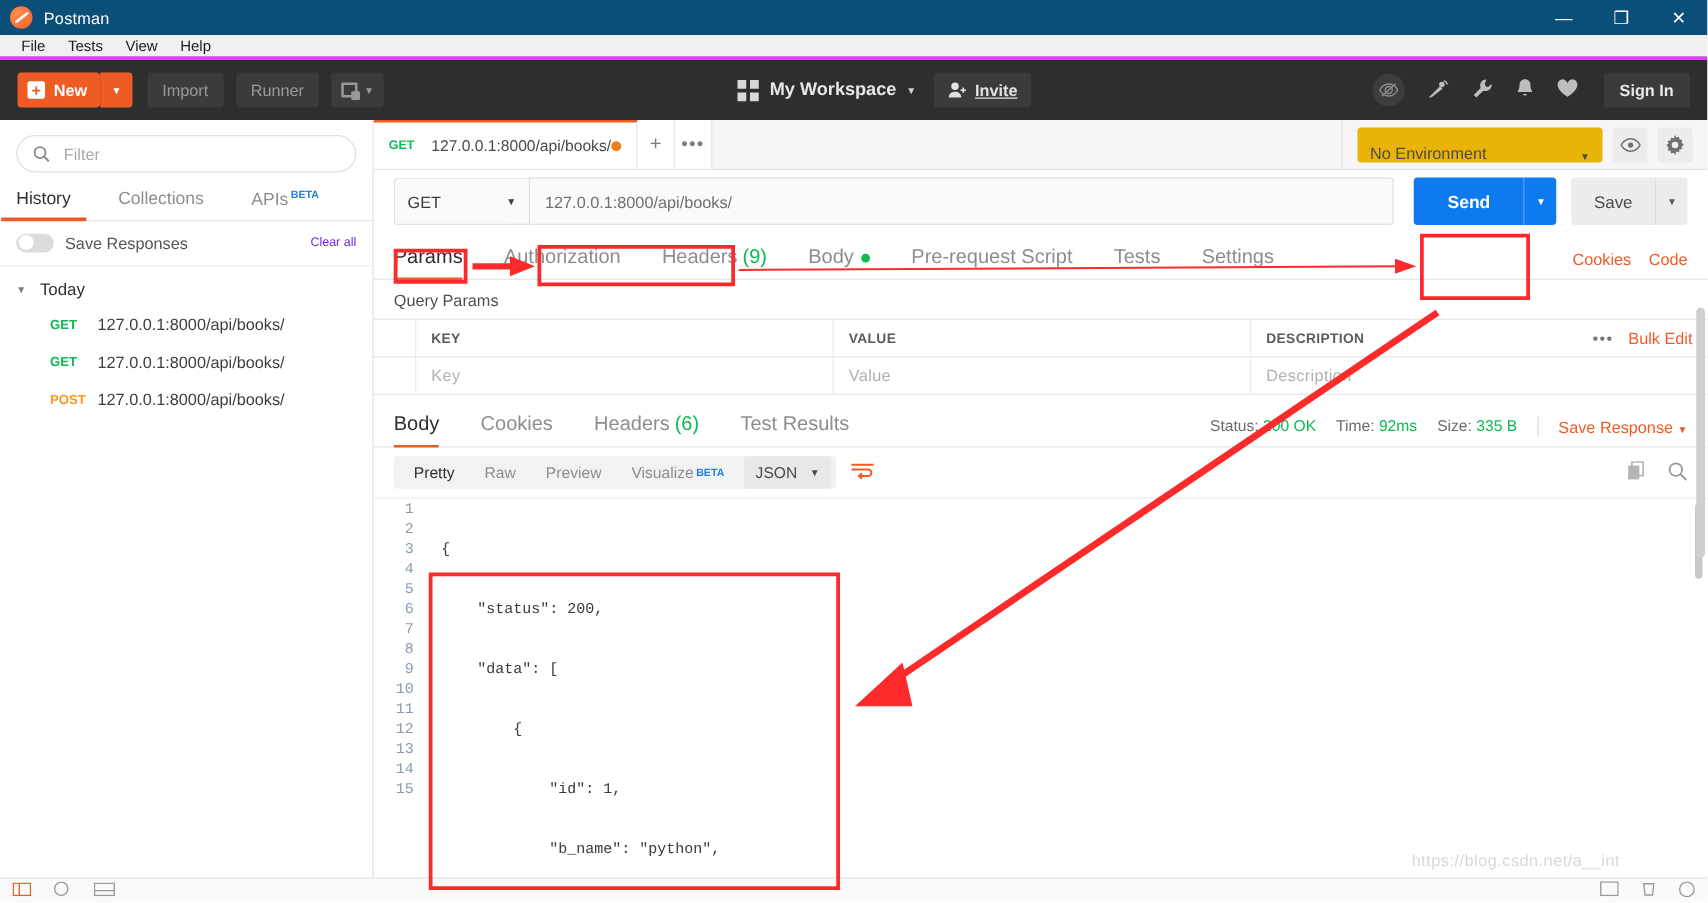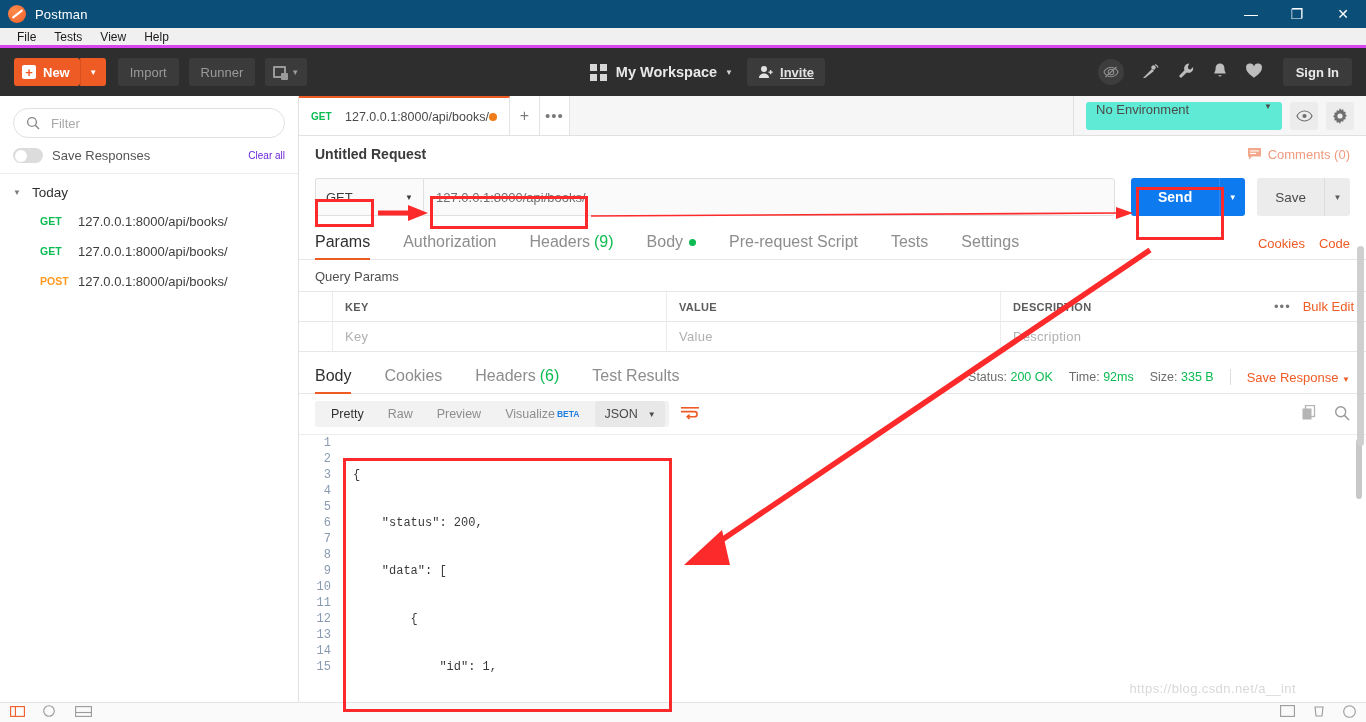--- a/index.html
+++ b/index.html
@@ -130,21 +130,21 @@
   .req-tab .url { font-size: 12.5px; color: #4a4a4a; }
   .dot-unsaved { width: 8px; height: 8px; border-radius: 50%; background: #ef7d1a; margin-left: auto; }
   .tab-plus, .tab-more {
     width: 30px; display:flex;align-items:center;justify-content:center;
     color:#7c7c7c; font-size:16px; border-right:1px solid #e4e4e4; background:#fff;
   }
   .tab-more { font-size: 15px; letter-spacing: 1px; }
   .tabstrip-fill { flex: 1; border-bottom: 1px solid transparent; }
   .envbar { display: flex; align-items: center; gap: 8px; padding-right: 12px; padding-left: 12px; border-left: 1px solid #e1e1e1;}
   .env-select {
-    width: 196px; height: 28px; background: #5eead4; border-radius: 3px; display:flex; align-items:flex-start;
+    width: 196px; height: 28px; background: #eab308; border-radius: 3px; display:flex; align-items:flex-end;
     justify-content: space-between; padding: 0 10px; font-size: 13px; color: #4b4b4b;
   }
   .env-ico-btn { width:28px;height:28px;background:#ececec;border-radius:3px;display:flex;align-items:center;justify-content:center;color:#767676;}
 
   .req-title-row { height: 36px; display:flex; align-items:center; padding: 0 16px; justify-content: space-between; }
   .req-title { font-size: 14px; font-weight: bold; color: #3a3a3a; }
   .comments { display:flex; align-items:center; color: #f09a7e; font-size: 13px; }
   .comment-ico { margin-right: 6px; }
 
   .urlrow { display: flex; align-items: center; padding: 6px 16px 10px 16px; gap: 0; }
@@ -320,20 +320,31 @@
 
   <div class="sidebar">
     <div class="filterbox">
       <svg width="14" height="14" viewBox="0 0 14 14">
         <circle cx="6" cy="6" r="4.4" fill="none" stroke="#8b8b8b" stroke-width="1.4"></circle>
         <line x1="9.3" y1="9.3" x2="13" y2="13" stroke="#8b8b8b" stroke-width="1.6"></line>
       </svg>
       <span class="txt">Filter</span>
     </div>
 
+    <div class="sb-tabs">
+      <div class="sb-tab active">
+        <span>History</span>
+      </div>
+      <div class="sb-tab">
+        <span>Collections</span>
+      </div>
+      <div class="sb-tab">
+        <span>APIs</span><span class="beta">BETA</span>
+      </div>
+    </div>
 
     <div class="sb-row2">
       <div style="display:flex;align-items:center;">
         <span class="toggle"></span>
         <span class="sr-label">Save Responses</span>
       </div>
       <span class="clear-all">Clear all</span>
     </div>
 
     <div class="group-head">
@@ -379,31 +390,20 @@
         </div>
         <div class="env-ico-btn">
           <svg width="16" height="16" viewBox="0 0 16 16">
               <path d="M8 0l1.1 1.9 2.1-.6.4 2.2 2.2.4-.6 2.1L15 8l-1.8 1.1.6 2.1-2.2.4-.4 2.2-2.1-.6L8 16l-1.1-1.8-2.1.6-.4-2.2-2.2-.4.6-2.1L1 8l1.8-1.1-.6-2.1 2.2-.4.4-2.2 2.1.6z" fill="#6f6f6f"></path>
               <circle cx="8" cy="8" r="2.6" fill="#ececec"></circle>
             </svg>
         </div>
       </div>
     </div>
 
-    <div class="req-title-row">
-      <span class="req-title">Untitled Request</span>
-      <span class="comments">
-        <svg class="comment-ico" width="15" height="14" viewBox="0 0 15 14">
-          <path d="M1 1h13v8.5H5L2 12.5V9.5H1z" fill="#f3a78b"></path>
-          <rect x="3" y="3.4" width="9" height="1.1" fill="#fff"></rect>
-          <rect x="3" y="5.9" width="6" height="1.1" fill="#fff"></rect>
-        </svg>
-        <span>Comments (0)</span>
-      </span>
-    </div>
 
     <div class="urlrow">
       <div class="method-box">
         <span>GET</span>
         <span class="caret">▼</span>
       </div>
       <div class="url-box">
         <span>127.0.0.1:8000/api/books/</span>
       </div>
       <div class="btn-send">

